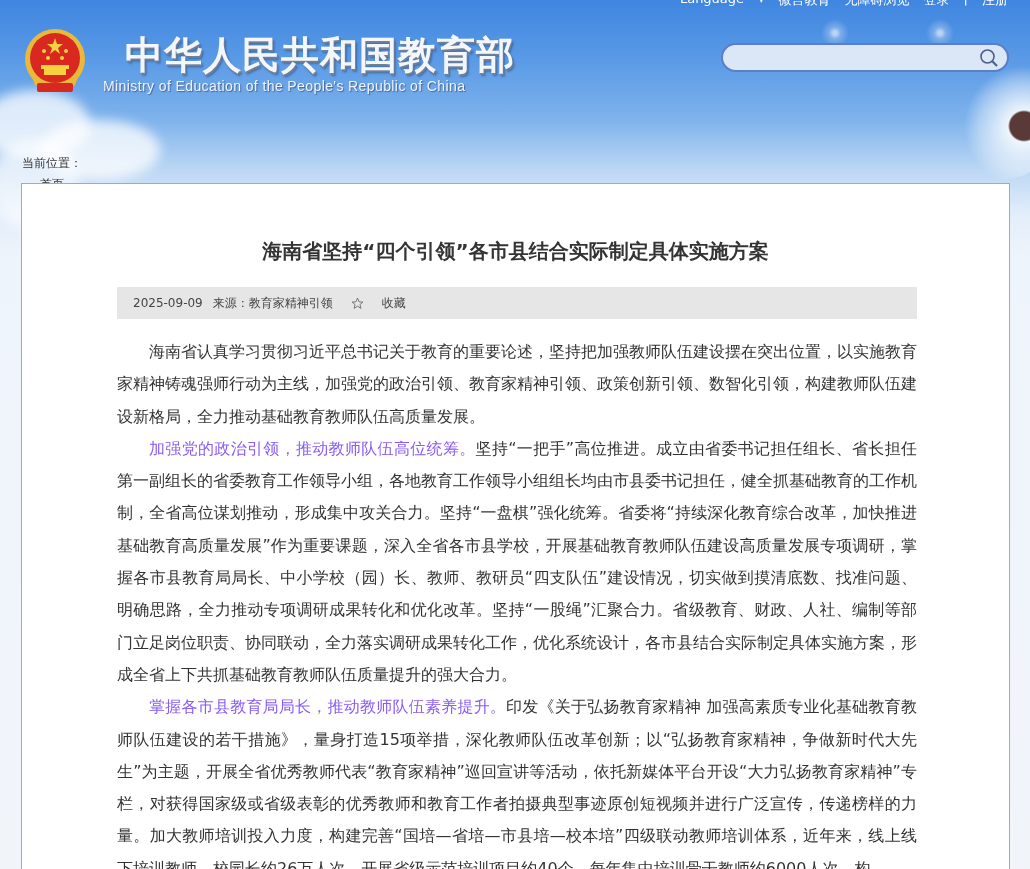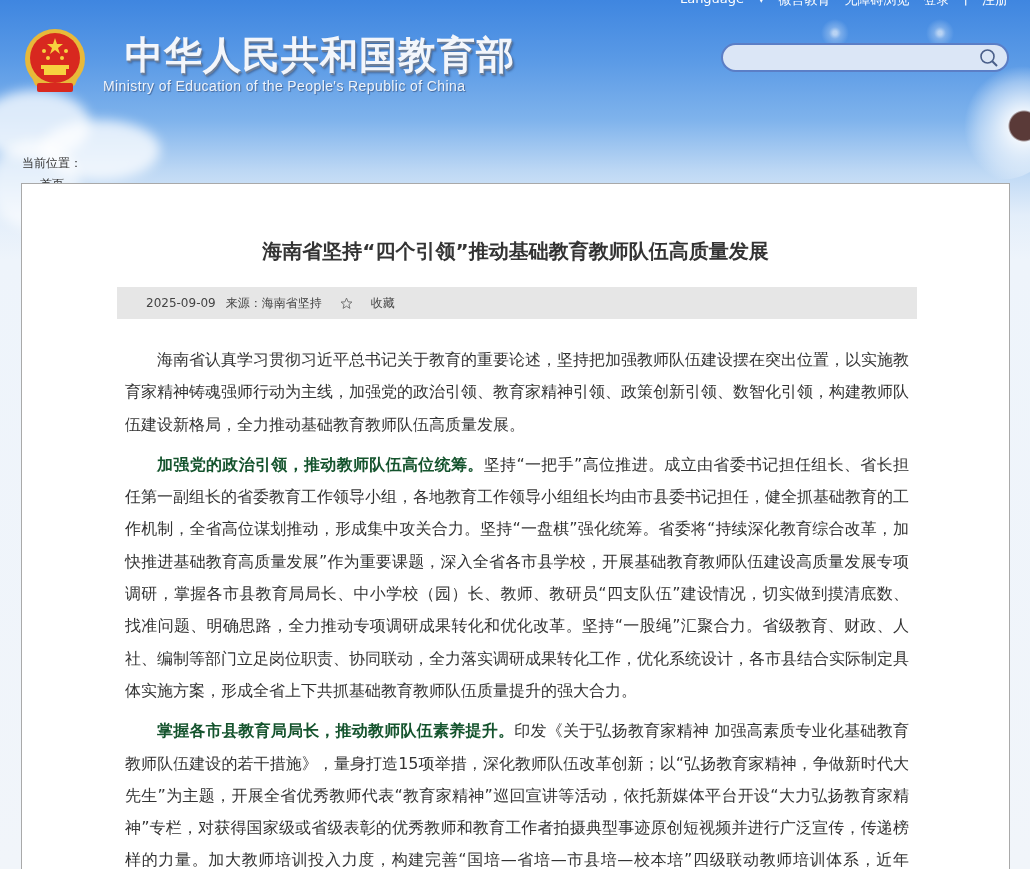--- a/index.html
+++ b/index.html
@@ -29,25 +29,25 @@
   .search input { border:none; outline:none; background:transparent; width:250px; height:25px; padding:0 12px; font-size:13px; }
   .search-icon { position:absolute; right:8px; top:3px; width:20px; height:20px; }
 
   .breadcrumb { position:absolute; left:22px; top:155px; font-size:12px; color:#333; display:flex; gap:4px; align-items:center;flex-direction:column; }
   .breadcrumb .sep { margin:0 10px; color:#555; }
 
   .card { position:absolute; left:21px; top:183px; width:989px; height:700px; background:#fff;
     border:1px solid #a9a9a9; box-sizing:border-box; }
   .article-title { position:absolute; left:0; right:0; top:54px; text-align:center; font-size:20px; font-weight:bold; color:#333; }
   .meta { position:absolute; left:95px; top:103px; width:800px; height:32px; background:#e6e6e6; font-size:12px; color:#444;
-    display:flex; align-items:center; padding-left:29px; box-sizing:border-box; gap:10px; }
+    display:flex; align-items:center; padding-left:16px; box-sizing:border-box; gap:10px; }
   .meta .fav { display:flex; align-items:center; gap:18px; margin-left:8px; cursor:pointer; }
   .content { position:absolute; left:95px; top:152px; width:800px; font-size:16px; color:#333; line-height:32.3px; }
-  .content p { margin:8px; text-indent:2em; text-align:justify; }
-  .content b { font-weight:bold; color:#14532d; }
+  .content p { margin:0; text-indent:2em; text-align:justify; }
+  .content b { font-weight:normal; color:#8b5cf6; }
 </style>
 </head>
 <body>
 
 <div class="cloud" style="left:-20px;top:90px;width:110px;height:70px;"></div>
 <div class="cloud" style="left:40px;top:120px;width:120px;height:60px;"></div>
 <div class="cloud" style="left:-10px;top:140px;width:90px;height:90px;background:rgba(255,255,255,0.6);"></div>
 <div class="dandelion"></div>
 <div class="dandelion2" style="left:820px;"></div>
 <div class="dandelion2" style="left:925px;"></div>
@@ -88,25 +88,25 @@
 </div>
 
 <div class="breadcrumb">
   <span>当前位置：</span>
     <span>首页</span>
   <span class="sep">&gt;</span>
   <span>新闻</span>
 </div>
 
 <div class="card">
-  <div class="article-title">海南省坚持“四个引领”推动基础教育教师队伍高质量发展</div>
+  <div class="article-title">海南省坚持“四个引领”各市县结合实际制定具体实施方案</div>
 
   <div class="meta">
     <span>2025-09-09</span>
-    <span>来源：海南省坚持</span>
+    <span>来源：教育家精神引领</span>
     <span class="fav">
       <svg width="13" height="13" viewBox="0 0 24 24">
         <polygon points="12,2 15,9 22,9.3 16.5,14 18.3,21 12,17 5.7,21 7.5,14 2,9.3 9,9" fill="none" stroke="#666" stroke-width="1.6"></polygon>
       </svg>
       <span>收藏</span>
     </span>
   </div>
 
   <div class="content">
     <p><b></b><span>海南省认真学习贯彻习近平总书记关于教育的重要论述，坚持把加强教师队伍建设摆在突出位置，以实施教育家精神铸魂强师行动为主线，加强党的政治引领、教育家精神引领、政策创新引领、数智化引领，构建教师队伍建设新格局，全力推动基础教育教师队伍高质量发展。</span></p>

